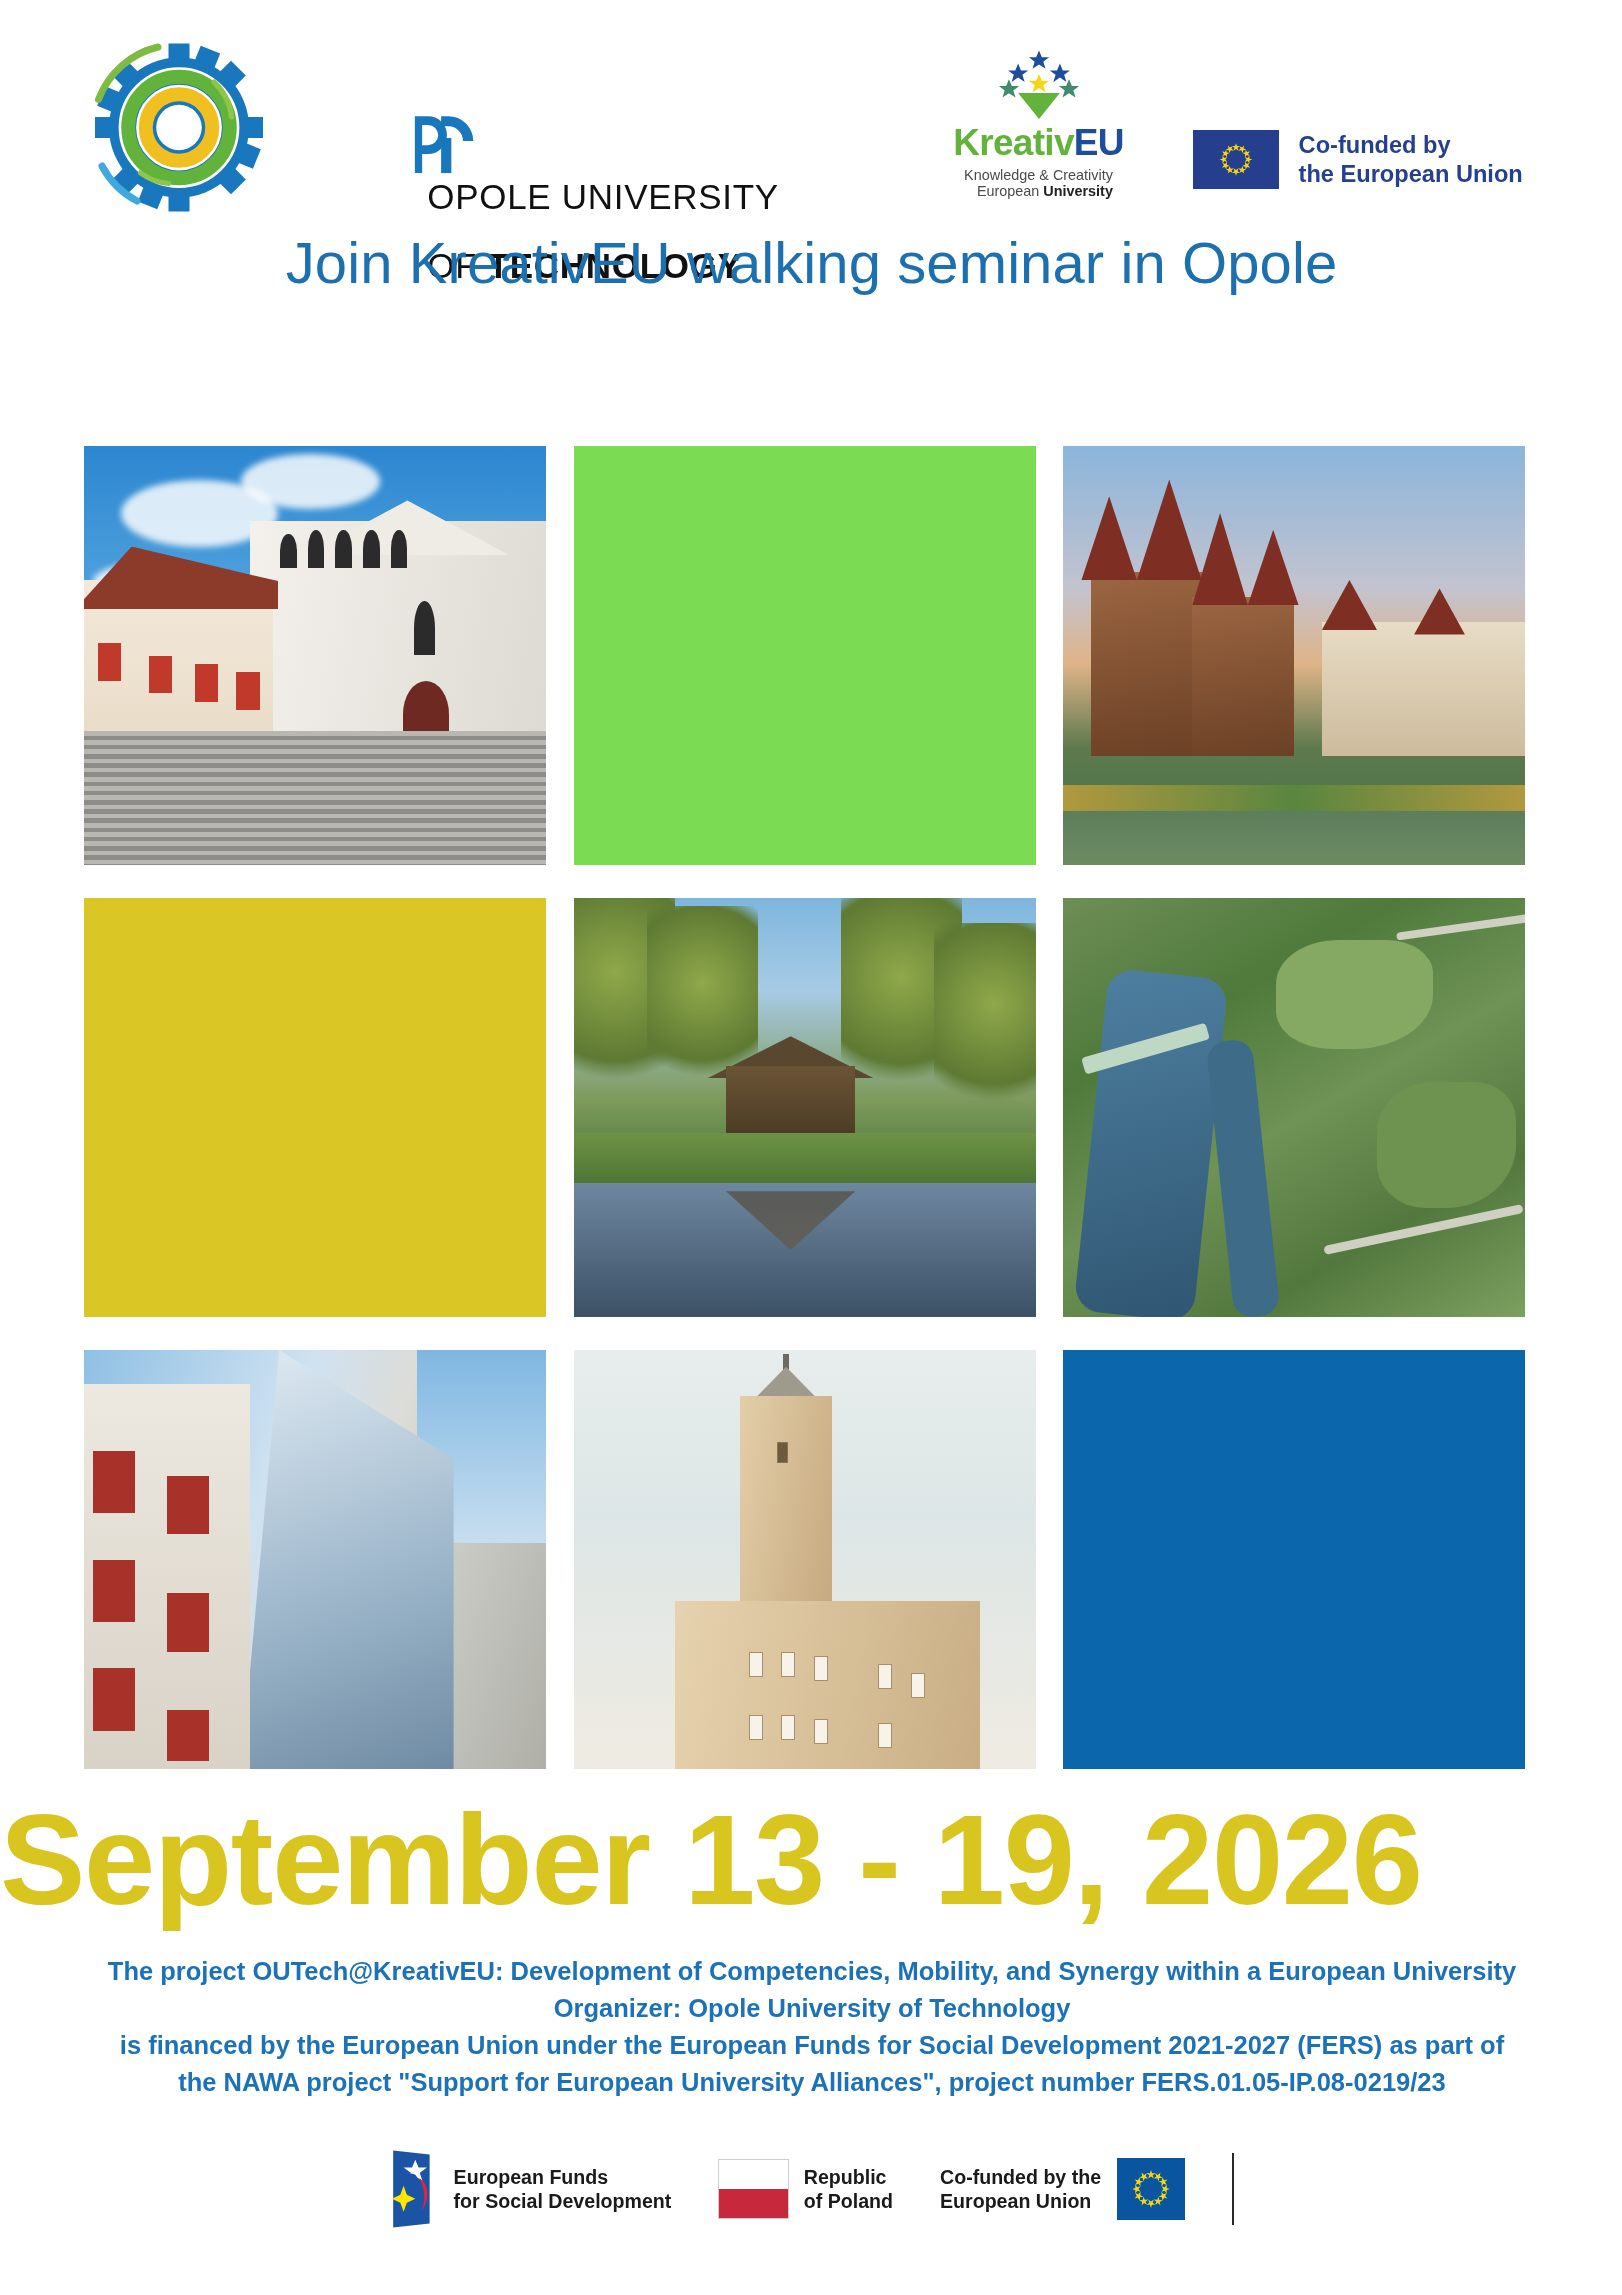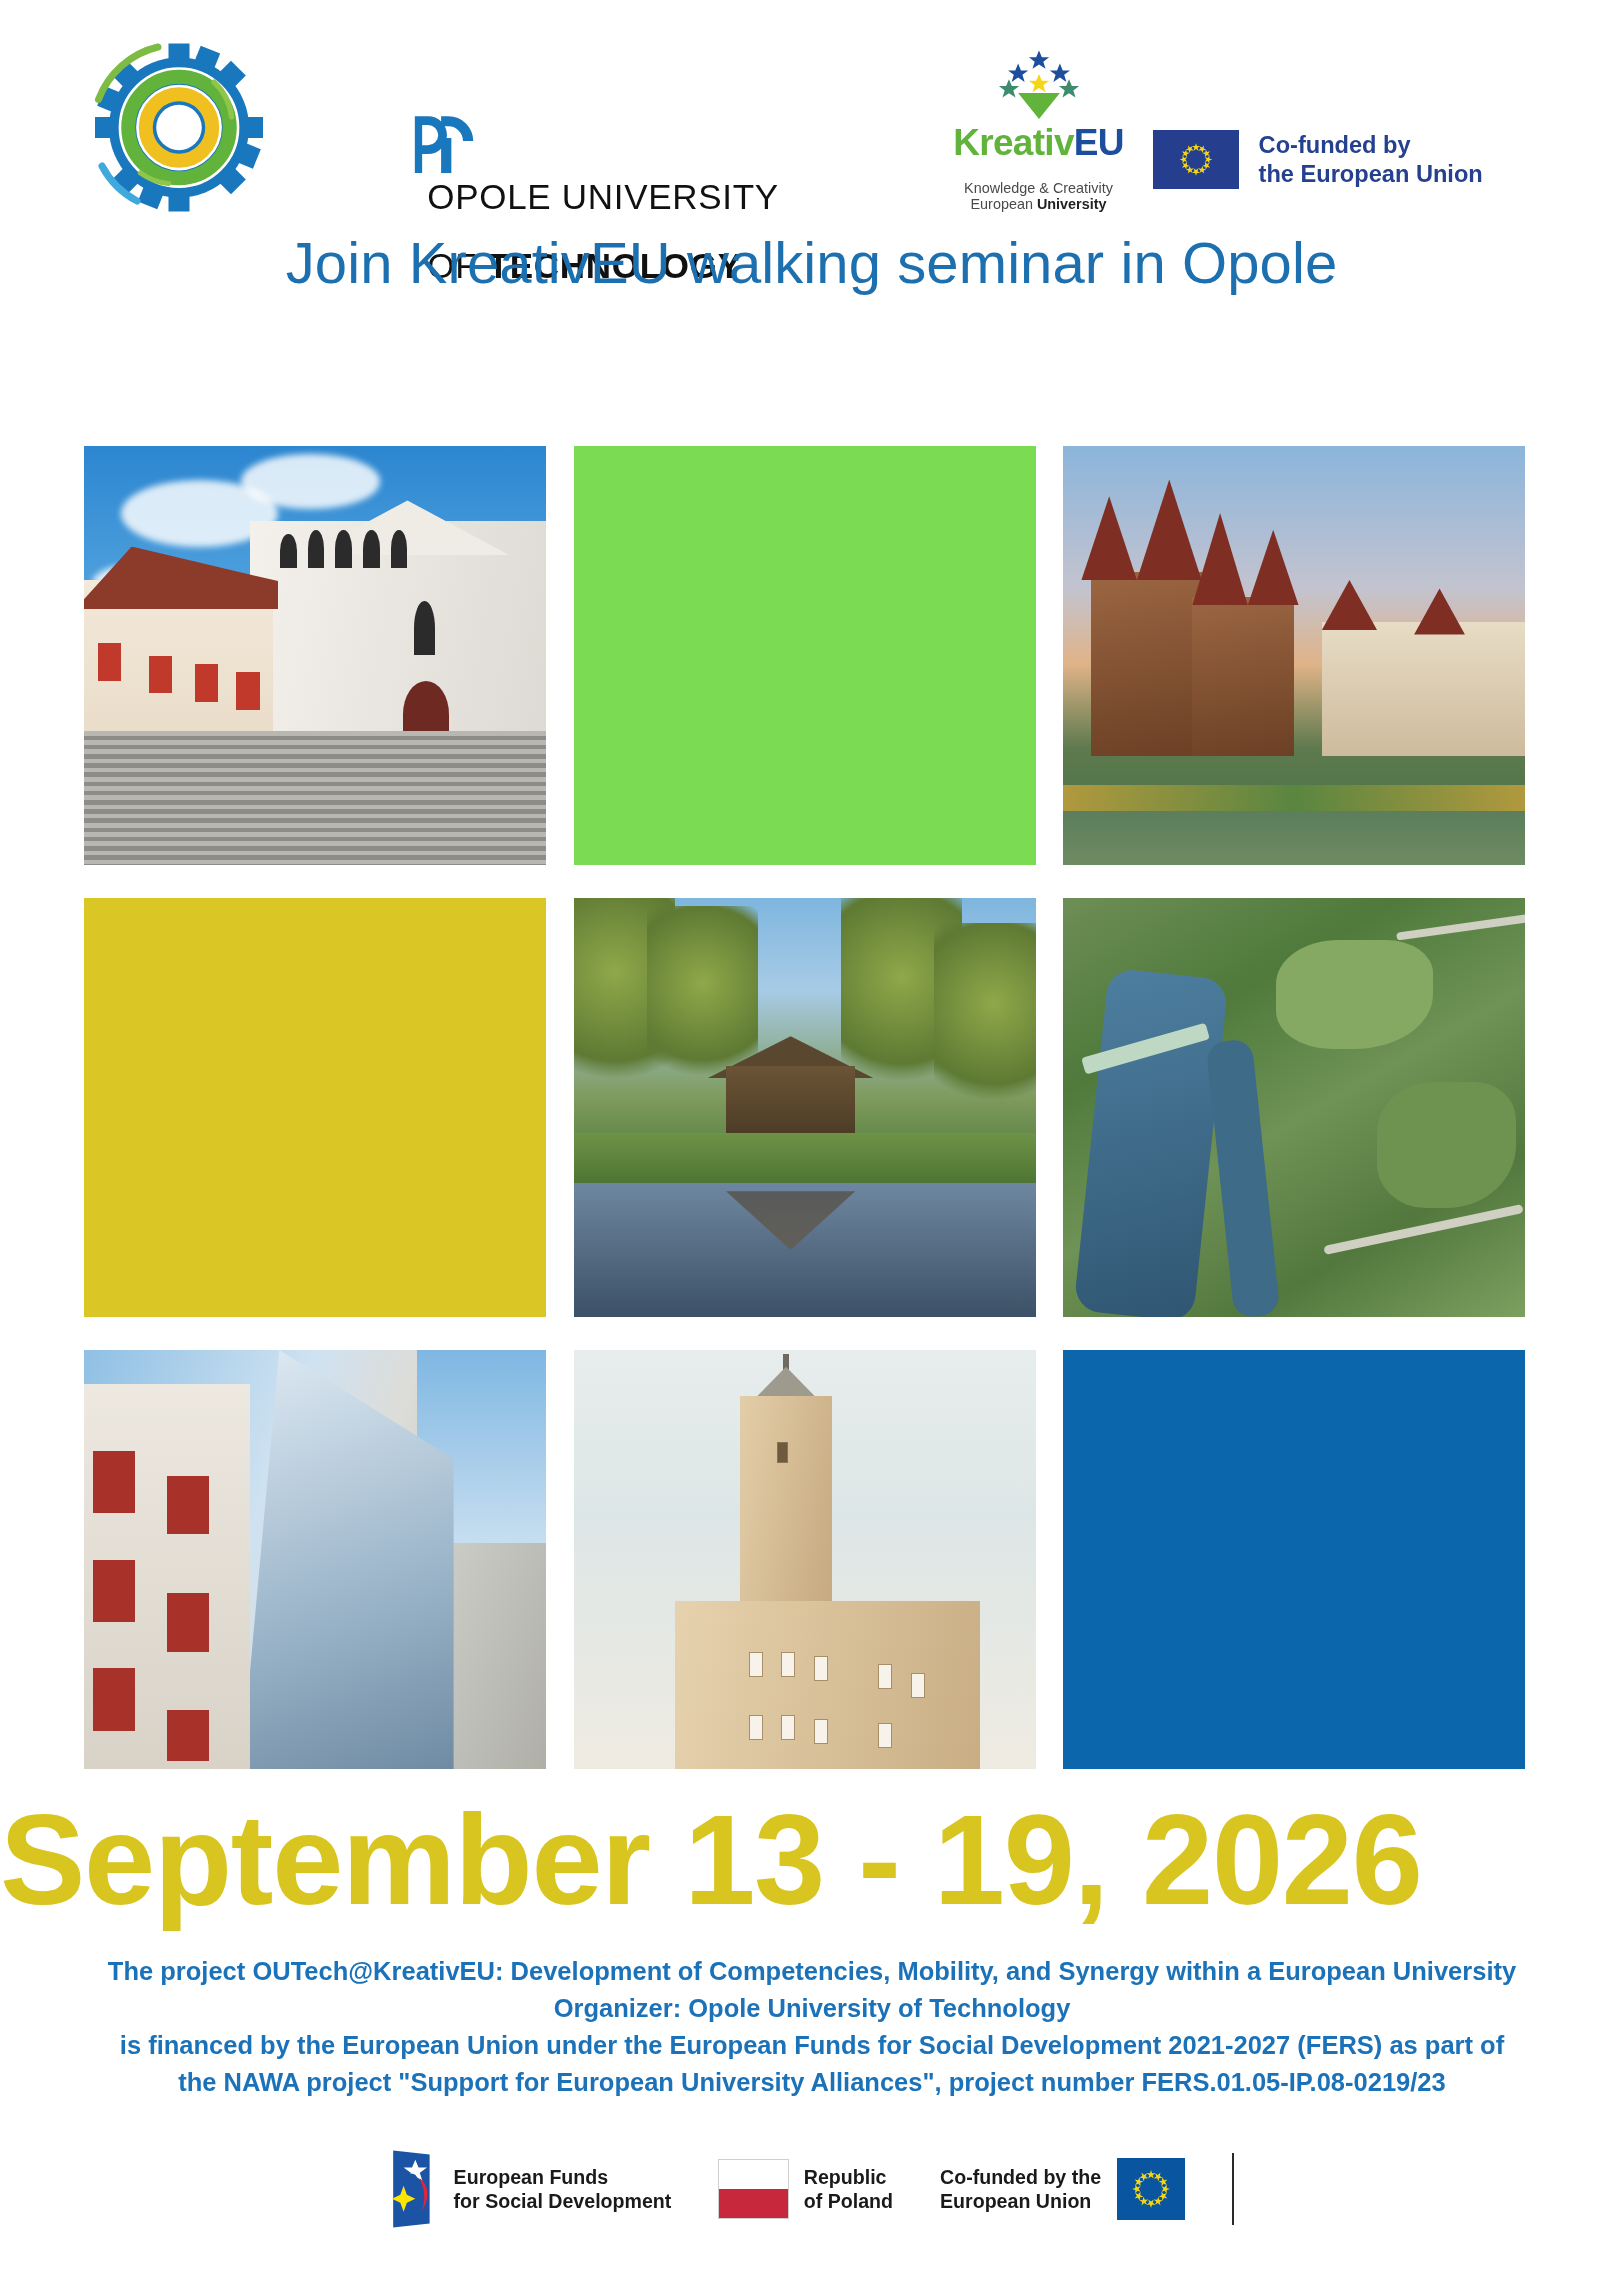--- a/index.html
+++ b/index.html
@@ -23,24 +23,24 @@
   .out-l1 { font-size:35px; letter-spacing:0.7px; color:#111; line-height:1.06; font-weight:400; }
   .out-l2 { font-size:35px; letter-spacing:0.7px; color:#111; line-height:1.06; font-weight:400; }
   .out-l2 b { font-weight:800; }
 
   .kreativ-logo { position:absolute; left:950px; top:19.6px; width:177px; height:167px;
                   display:flex; flex-direction:column; align-items:center; }
   .kreativ-stars { width:118px; height:77px; }
   .kreativ-word { font-size:37px; font-weight:800; line-height:1; margin-top:1.3px; letter-spacing:-0.7px; }
   .kreativ-word .k-green { color:#62B33B; }
   .kreativ-word .k-blue  { color:#1D4E9E; }
-  .kreativ-sub { font-size:14.4px; color:#4a4a4a; line-height:1.12; text-align:center; margin-top:19px; }
+  .kreativ-sub { font-size:14.4px; color:#4a4a4a; line-height:1.12; text-align:right; margin-top:6px; }
   .kreativ-sub b { color:#222; font-weight:700; }
 
-  .eu-logo { position:absolute; left:1153px; top:98px; width:353px; height:71px; display:flex; align-items:center; }
+  .eu-logo { position:absolute; left:1193px; top:98px; width:353px; height:71px; display:flex; align-items:center; }
   .eu-flag { width:86px; height:59px; flex:0 0 86px; background:#263E8E; position:relative; }
   .eu-cap { margin-left:19.6px; color:#25408F; font-size:23.6px; font-weight:700; line-height:1.22; white-space:nowrap; }
 
   
   .kicker {
     position:absolute; left:0; top:229px; width:1623px; text-align:center;
     color:#1D70B0; font-size:58px; font-weight:400; letter-spacing:0.1px;
     font-family:"Liberation Sans", sans-serif;
   }
   .headline {

